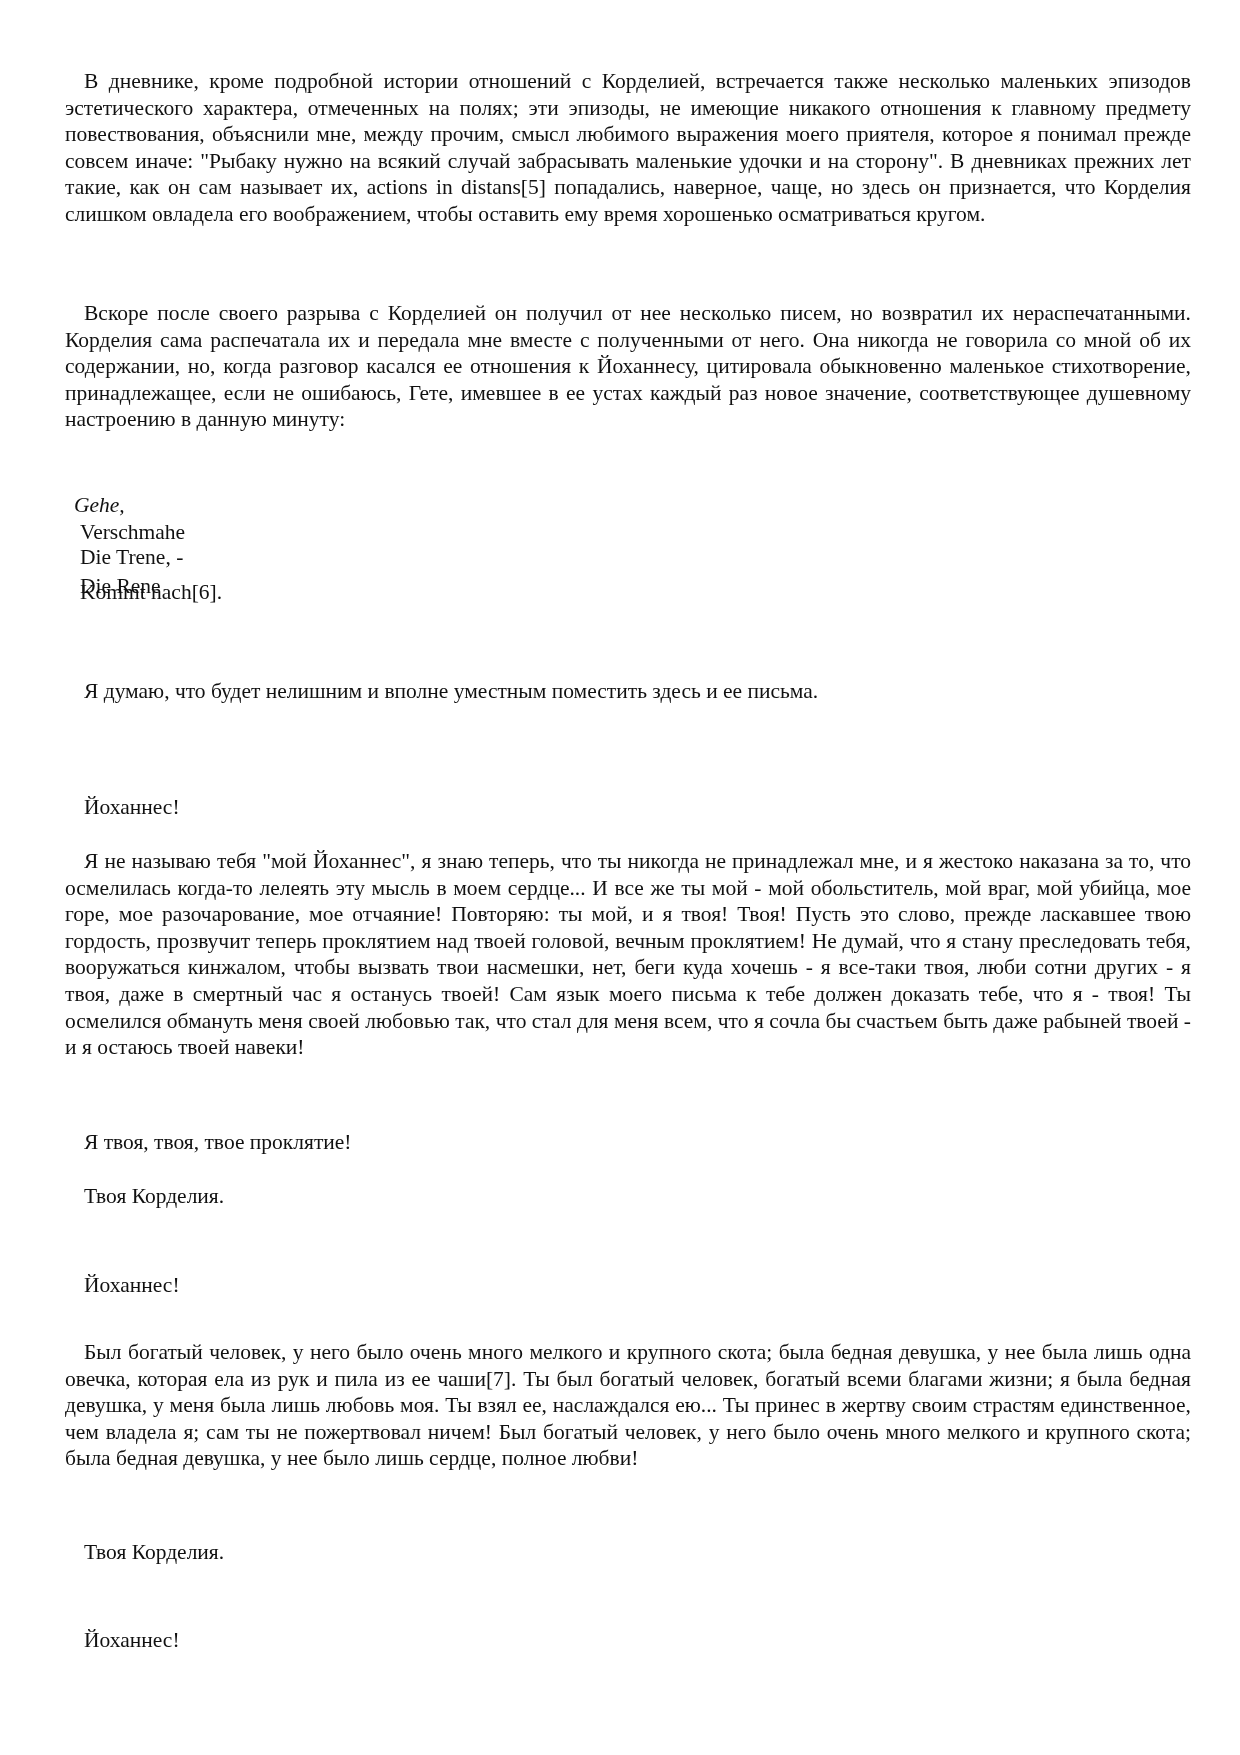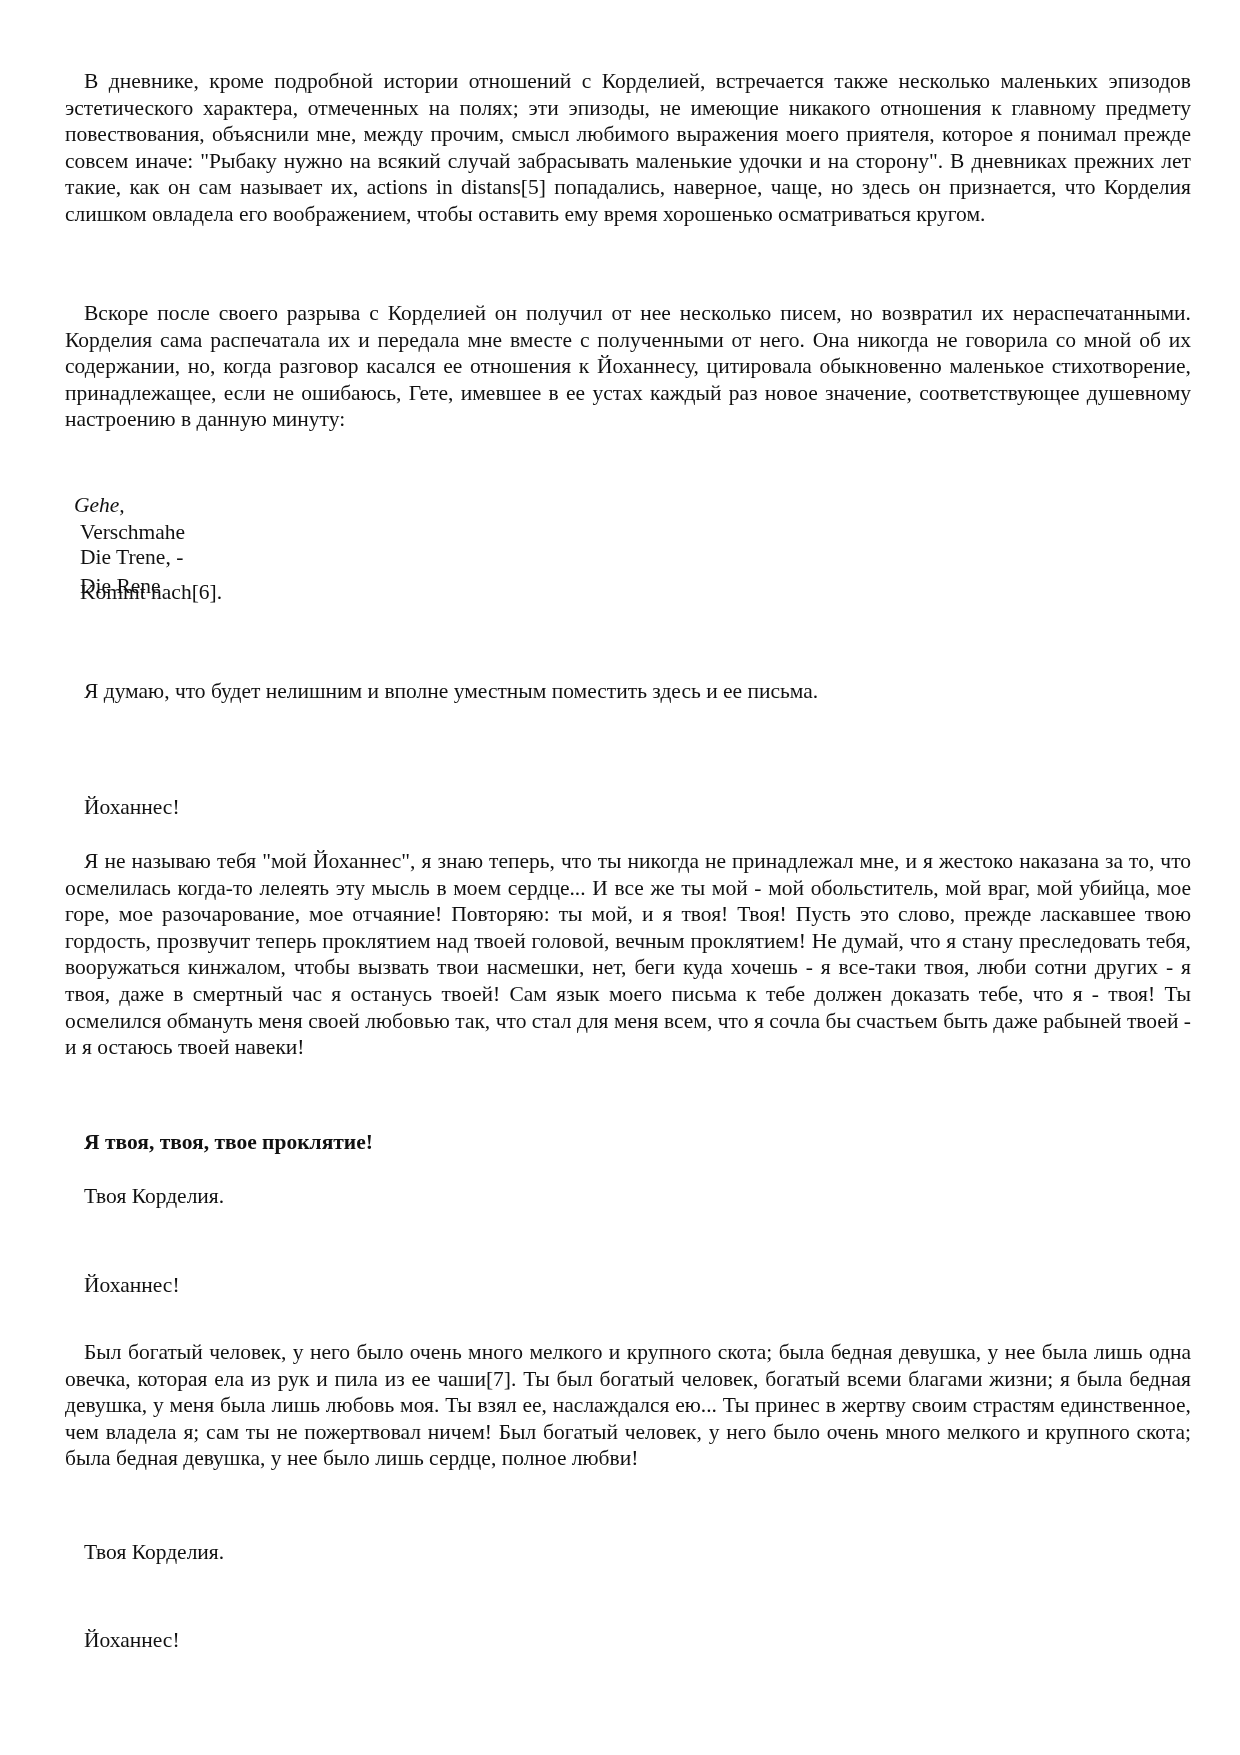--- a/index.html
+++ b/index.html
@@ -28,21 +28,21 @@
     <div class="poem-line" style="left:23px; top:519px;">Verschmahe</div>
     <div class="poem-line" style="left:23px; top:544px;">Die Trene, -</div>
     <div class="poem-line" style="left:23px; top:573px;">Die Rene</div>
     <div class="poem-line" style="left:23px; top:579px;">Kommt nach[6].</div>
   </div>
 
   <p class="blk ind" style="top:670px;">Я думаю, что будет нелишним и вполне уместным поместить здесь и ее письма.</p>
 
   <p class="blk ind" style="top:786px;">Йоханнес!</p>
   <p class="blk just ind" style="top:840px;">Я не называю тебя "мой Йоханнес", я знаю теперь, что ты никогда не принадлежал мне, и я жестоко наказана за то, что осмелилась когда-то лелеять эту мысль в моем сердце... И все же ты мой - мой обольститель, мой враг, мой убийца, мое горе, мое разочарование, мое отчаяние! Повторяю: ты мой, и я твоя! Твоя! Пусть это слово, прежде ласкавшее твою гордость, прозвучит теперь проклятием над твоей головой, вечным проклятием! Не думай, что я стану преследовать тебя, вооружаться кинжалом, чтобы вызвать твои насмешки, нет, беги куда хочешь - я все-таки твоя, люби сотни других - я твоя, даже в смертный час я останусь твоей! Сам язык моего письма к тебе должен доказать тебе, что я - твоя! Ты осмелился обмануть меня своей любовью так, что стал для меня всем, что я сочла бы счастьем быть даже рабыней твоей - и я остаюсь твоей навеки!</p>
-  <p class="blk ind" style="top:1121px;font-weight:bold;">Я твоя, твоя, твое проклятие!</p>
+  <p class="blk ind" style="top:1121px;">Я твоя, твоя, твое проклятие!</p>
   <p class="blk ind" style="top:1175px;">Твоя Корделия.</p>
 
   <p class="blk ind" style="top:1264px;">Йоханнес!</p>
   <p class="blk just ind" style="top:1331px;">Был богатый человек, у него было очень много мелкого и крупного скота; была бедная девушка, у нее была лишь одна овечка, которая ела из рук и пила из ее чаши[7]. Ты был богатый человек, богатый всеми благами жизни; я была бедная девушка, у меня была лишь любовь моя. Ты взял ее, наслаждался ею... Ты принес в жертву своим страстям единственное, чем владела я; сам ты не пожертвовал ничем! Был богатый человек, у него было очень много мелкого и крупного скота; была бедная девушка, у нее было лишь сердце, полное любви!</p>
   <p class="blk ind" style="top:1531px;">Твоя Корделия.</p>
 
   <p class="blk ind" style="top:1619px;">Йоханнес!</p>
 
 </div>
 

